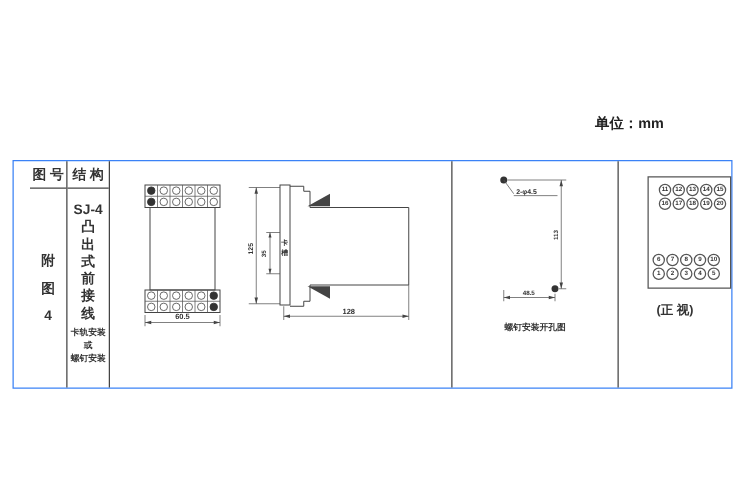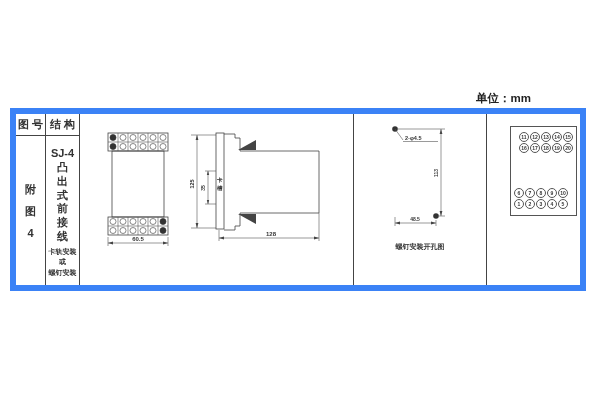--- a/index.html
+++ b/index.html
@@ -1,20 +1,20 @@
 <!DOCTYPE html>
 <html><head>
 <meta charset="utf-8">
 <style>
   html,body{margin:0;padding:0;background:#fff;}
   #page{position:relative;width:600px;height:400px;background:#fff;overflow:hidden;
         font-family:"Liberation Sans","DejaVu Sans",sans-serif;color:#333;font-weight:bold;}
   #units{position:absolute;left:476px;top:91px;font-size:11.5px;color:#222;}
-  #dim-table{position:absolute;left:10px;top:108px;width:576px;height:183px;
-             border:6px solid #3b82f6;display:flex;box-sizing:border-box;}
+  #dim-table{position:absolute;left:10px;top:128px;width:576px;height:183px;
+             border:1px solid #3b82f6;display:flex;box-sizing:border-box;padding-left:13px;}
   .col{box-sizing:border-box;border-right:1px solid #444;display:flex;flex-direction:column;}
   .col:last-child{border-right:none;}
   .c1{width:30px;} .c2{width:34px;} .c3{width:274px;} .c4{width:133px;} .c5{flex:1;}
   .hd{height:22px;box-sizing:border-box;border-bottom:1px solid #444;display:flex;
       align-items:center;justify-content:center;font-size:11px;white-space:nowrap;}
   .bd{flex:1;position:relative;}
   .vtext{white-space:pre-line;text-align:center;}
   #fig-label{position:absolute;inset:0;display:flex;align-items:center;justify-content:center;
              font-size:11px;line-height:2.0;}
   #struct-body{display:flex;flex-direction:column;align-items:center;padding-top:11px;}
@@ -227,17 +227,18 @@
             </div>
             <div class="trow">
               <span class="tc">1</span>
               <span class="tc">2</span>
               <span class="tc">3</span>
               <span class="tc">4</span>
               <span class="tc">5</span>
             </div>
           </div>
         </div>
+        <div id="term-caption">(正 视)</div>
       </div>
     </div>
 
   </div>
 </div>
 
 </body></html>

